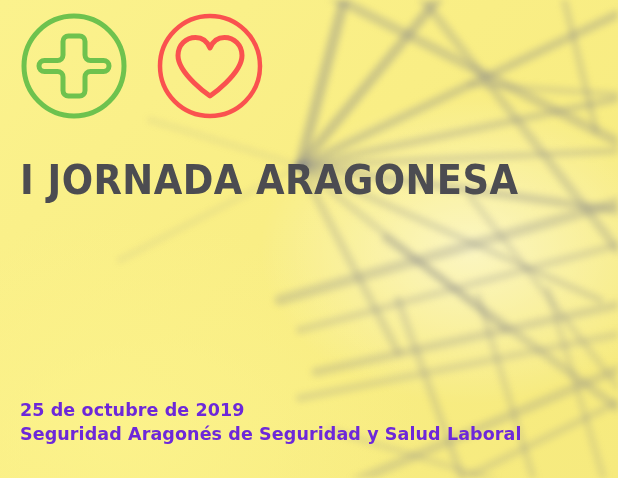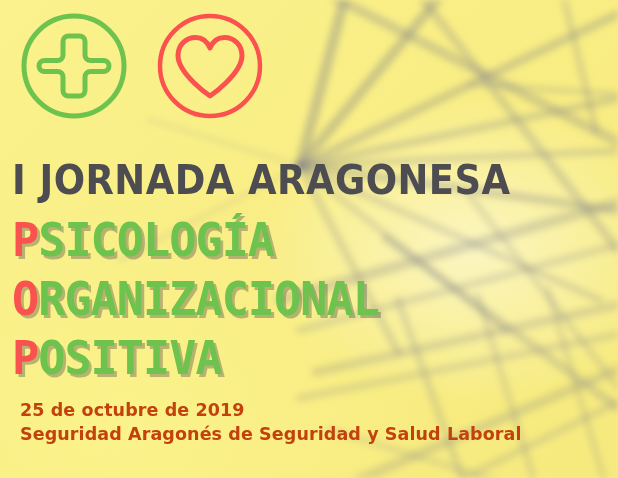--- a/index.html
+++ b/index.html
@@ -46,21 +46,21 @@
     z-index: 3;
     display: flex;
     gap: 28px;
   }
   .icon-badge { width: 108px; height: 108px; }
   .icon-badge svg { display: block; }
 
   
   .headline {
     position: absolute;
-    left: 12px;
+    left: 20px;
     top: 160px;
     z-index: 3;
   }
   .title-main {
     font-family: "DejaVu Sans", sans-serif;
     font-weight: 700;
     font-size: 41px;
     line-height: 40px;
     letter-spacing: 0.5px;
     color: #4c4c51;
@@ -91,21 +91,21 @@
     position: absolute;
     left: 20px;
     top: 398px;
     z-index: 3;
   }
   .footer-line {
     font-family: "DejaVu Sans", sans-serif;
     font-weight: 700;
     font-size: 17.5px;
     line-height: 24px;
-    color: #c2410c;
+    color: #6d28d9;
     white-space: nowrap;
     letter-spacing: 0.1px;
   }
 </style>
 </head>
 <body>
 
 <div id="poster">
 
   <div class="bg-art">
@@ -167,25 +167,20 @@
         <circle cx="54" cy="54" r="50" fill="none" stroke="#fa524f" stroke-width="4.5"></circle>
         <path d="M54 84 C54 84 22 62 22 43.5 C22 33 30 25.5 39.5 25.5
                  C46.5 25.5 51.5 30 54 36 C56.5 30 61.5 25.5 68.5 25.5
                  C78 25.5 86 33 86 43.5 C86 62 54 84 54 84 Z" fill="none" stroke="#fa524f" stroke-width="5" stroke-linejoin="round"></path>
       </svg>
     </div>
   </div>
 
   <div class="headline">
     <div class="title-main">I JORNADA ARAGONESA</div>
-    <div class="stack">
-      <div class="stack-line"><span class="initial">P</span><span>SICOLOGÍA</span></div>
-      <div class="stack-line"><span class="initial">O</span><span>RGANIZACIONAL</span></div>
-      <div class="stack-line"><span class="initial">P</span><span>OSITIVA</span></div>
-    </div>
   </div>
 
   <div class="footer">
     <div class="footer-line">25 de octubre de 2019</div>
     <div class="footer-line">Seguridad Aragonés de Seguridad y Salud Laboral</div>
   </div>
 
 </div>
 
 </body></html>

